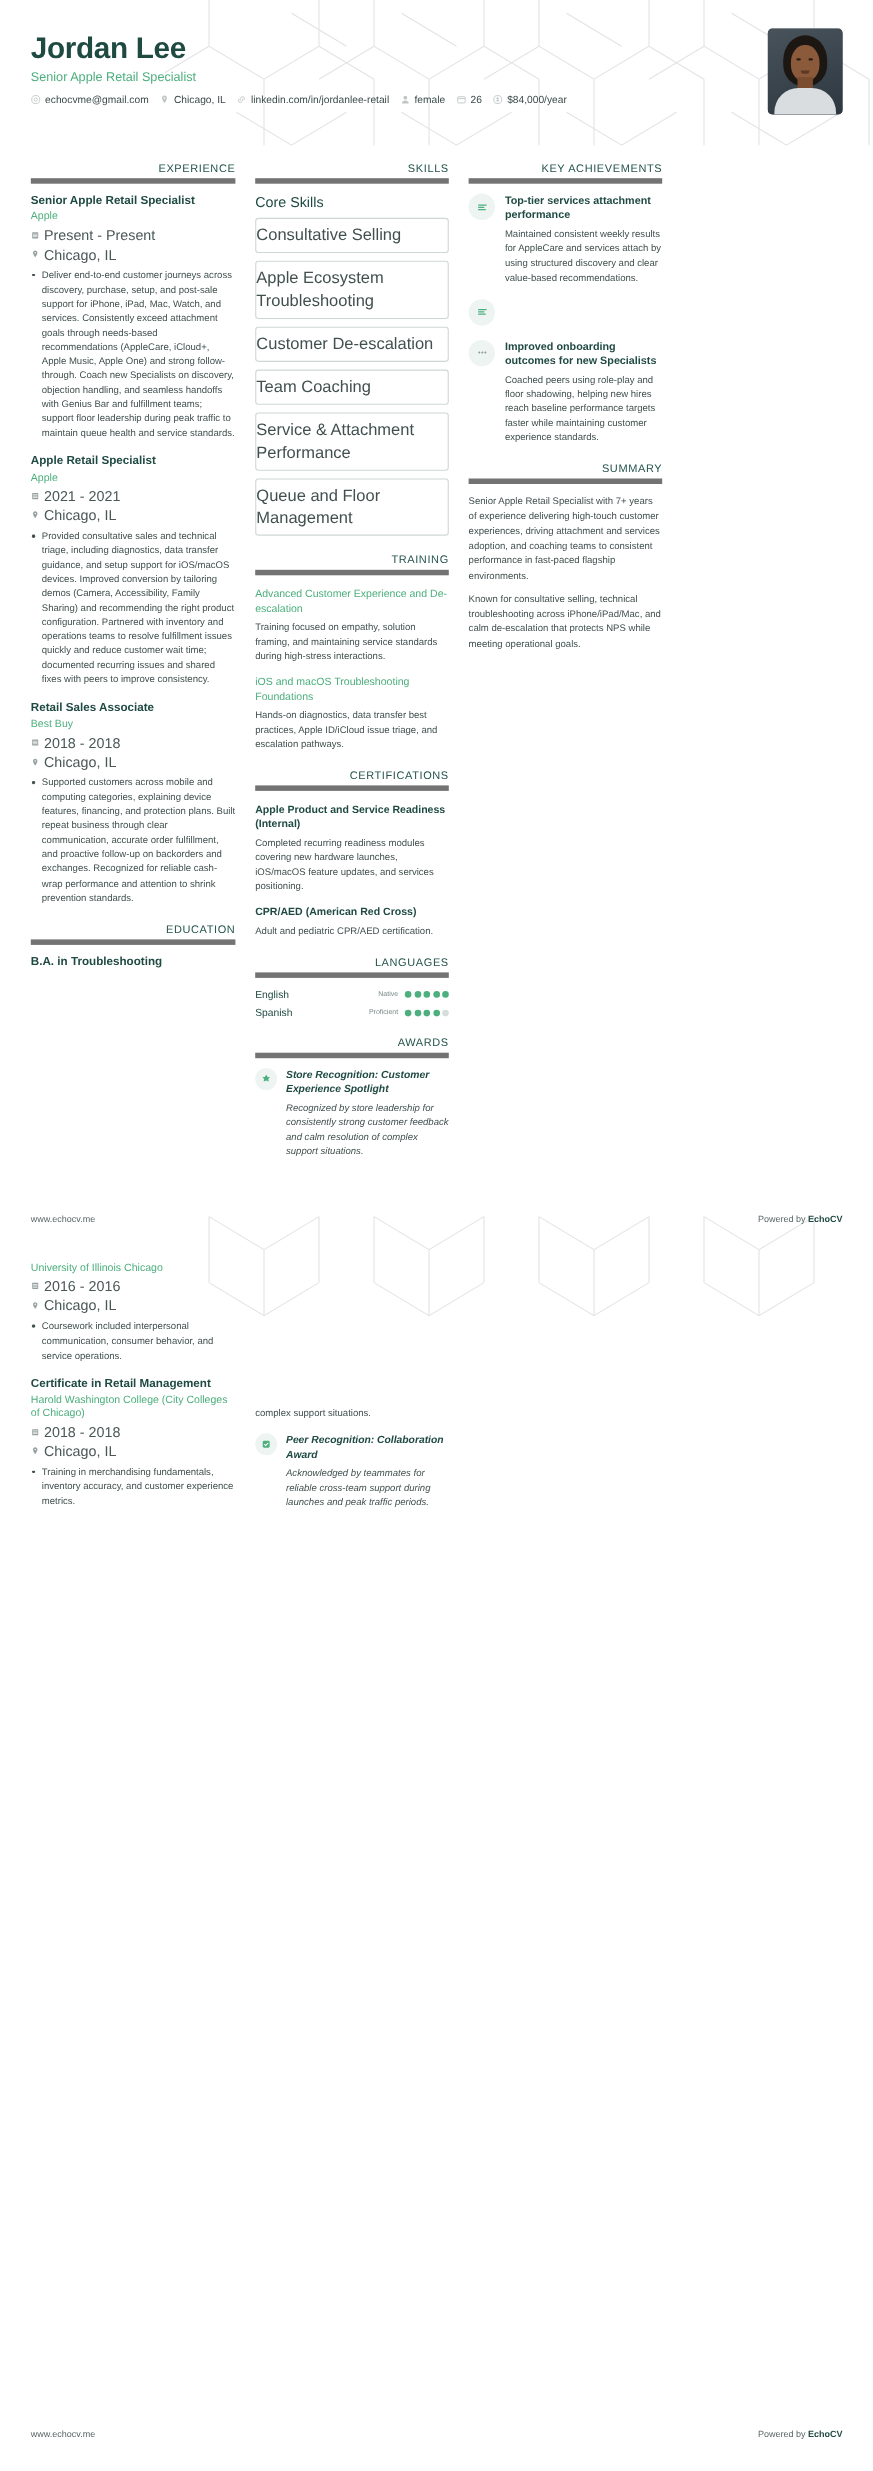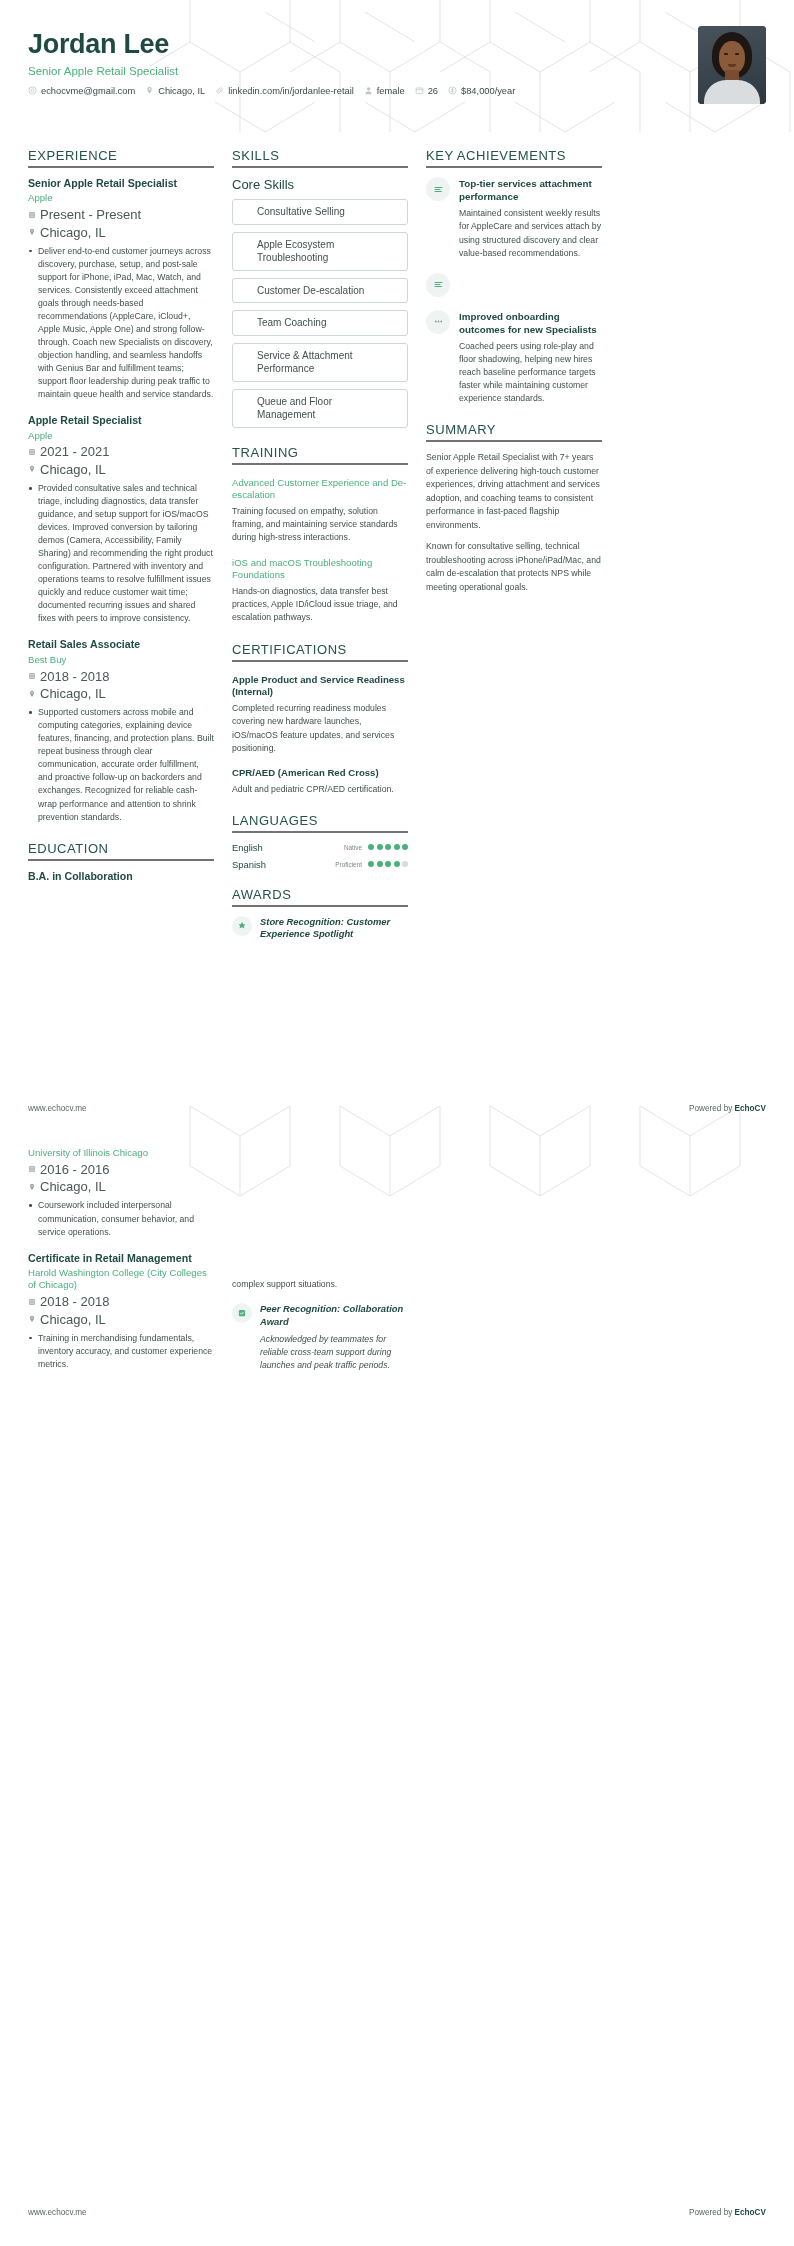--- a/index.html
+++ b/index.html
@@ -89,27 +89,28 @@
     display: flex;
     padding: 0 28px;
     gap: 18px;
     align-items: flex-start;
   }
   .col-left  { width: 186px; flex: 0 0 186px; }
   .col-mid   { width: 176px; flex: 0 0 176px; }
   .col-right { width: 176px; flex: 0 0 176px; }
 
   .sec-head {
-    font-size: 13px;
+    font-size: 10px;
     letter-spacing: .55px;
     color: #23534a;
     text-transform: uppercase;
     padding-bottom: 3px;
-    border-bottom: 2px solid #737373;
+    border-bottom: 5px solid #737373;
     margin-bottom: 9px;
+    text-align: right;
   }
   .sec { margin-bottom: 17px; }
 
   .job { margin-bottom: 13px; }
   .job-title {
     font-size: 10.6px;
     font-weight: bold;
     color: #1f4a42;
     line-height: 1.25;
   }
@@ -151,22 +152,22 @@
 
   
   .sub-head {
     font-size: 13px;
     color: #1f4a42;
     margin-bottom: 7px;
   }
   .chip {
     border: 1px solid #cfd6d6;
     border-radius: 3px;
-    padding: 5px 24px;
-    font-size: 10px;
+    padding: 5px 0;
+    font-size: 15px;
     color: #41504f;
     margin-bottom: 7px;
     line-height: 1.35;
   }
 
   
   .item { margin-bottom: 11px; margin-top: 12px; }
   .item-title-green {
     font-size: 9.6px;
     color: #4caf7d;
@@ -444,21 +445,21 @@
             <span>Chicago, IL</span>
           </div>
           <ul class="bullets">
             <li>Supported customers across mobile and computing categories, explaining device features, financing, and protection plans. Built repeat business through clear communication, accurate order fulfillment, and proactive follow-up on backorders and exchanges. Recognized for reliable cash-wrap performance and attention to shrink prevention standards.</li>
           </ul>
         </div>
       </div>
 
       <div class="sec">
         <div class="sec-head">EDUCATION</div>
-        <div class="job-title">B.A. in Collaboration</div>
+        <div class="job-title">B.A. in Troubleshooting</div>
       </div>
 
     </div>
 
     <div class="col-mid">
 
       <div class="sec">
         <div class="sec-head">SKILLS</div>
         <div class="sub-head">Core Skills</div>
         <div class="chip">Consultative Selling</div>
@@ -526,20 +527,21 @@
       <div class="sec">
         <div class="sec-head">AWARDS</div>
         <div class="award">
           <span class="award-ico">
             <svg viewBox="0 0 16 16">
                 <path d="M8 1.5 L10 5 L13.5 5.4 L11 8 L11.7 11.6 L8 9.9 L4.3 11.6 L5 8 L2.5 5.4 L6 5 Z" fill="#4caf7d"></path>
               </svg>
           </span>
           <span>
             <div class="award-title">Store Recognition: Customer Experience Spotlight</div>
+            <div class="award-body">Recognized by store leadership for consistently strong customer feedback and calm resolution of complex support situations.</div>
           </span>
         </div>
       </div>
 
     </div>
 
     <div class="col-right">
 
       <div class="sec">
         <div class="sec-head">KEY ACHIEVEMENTS</div>

